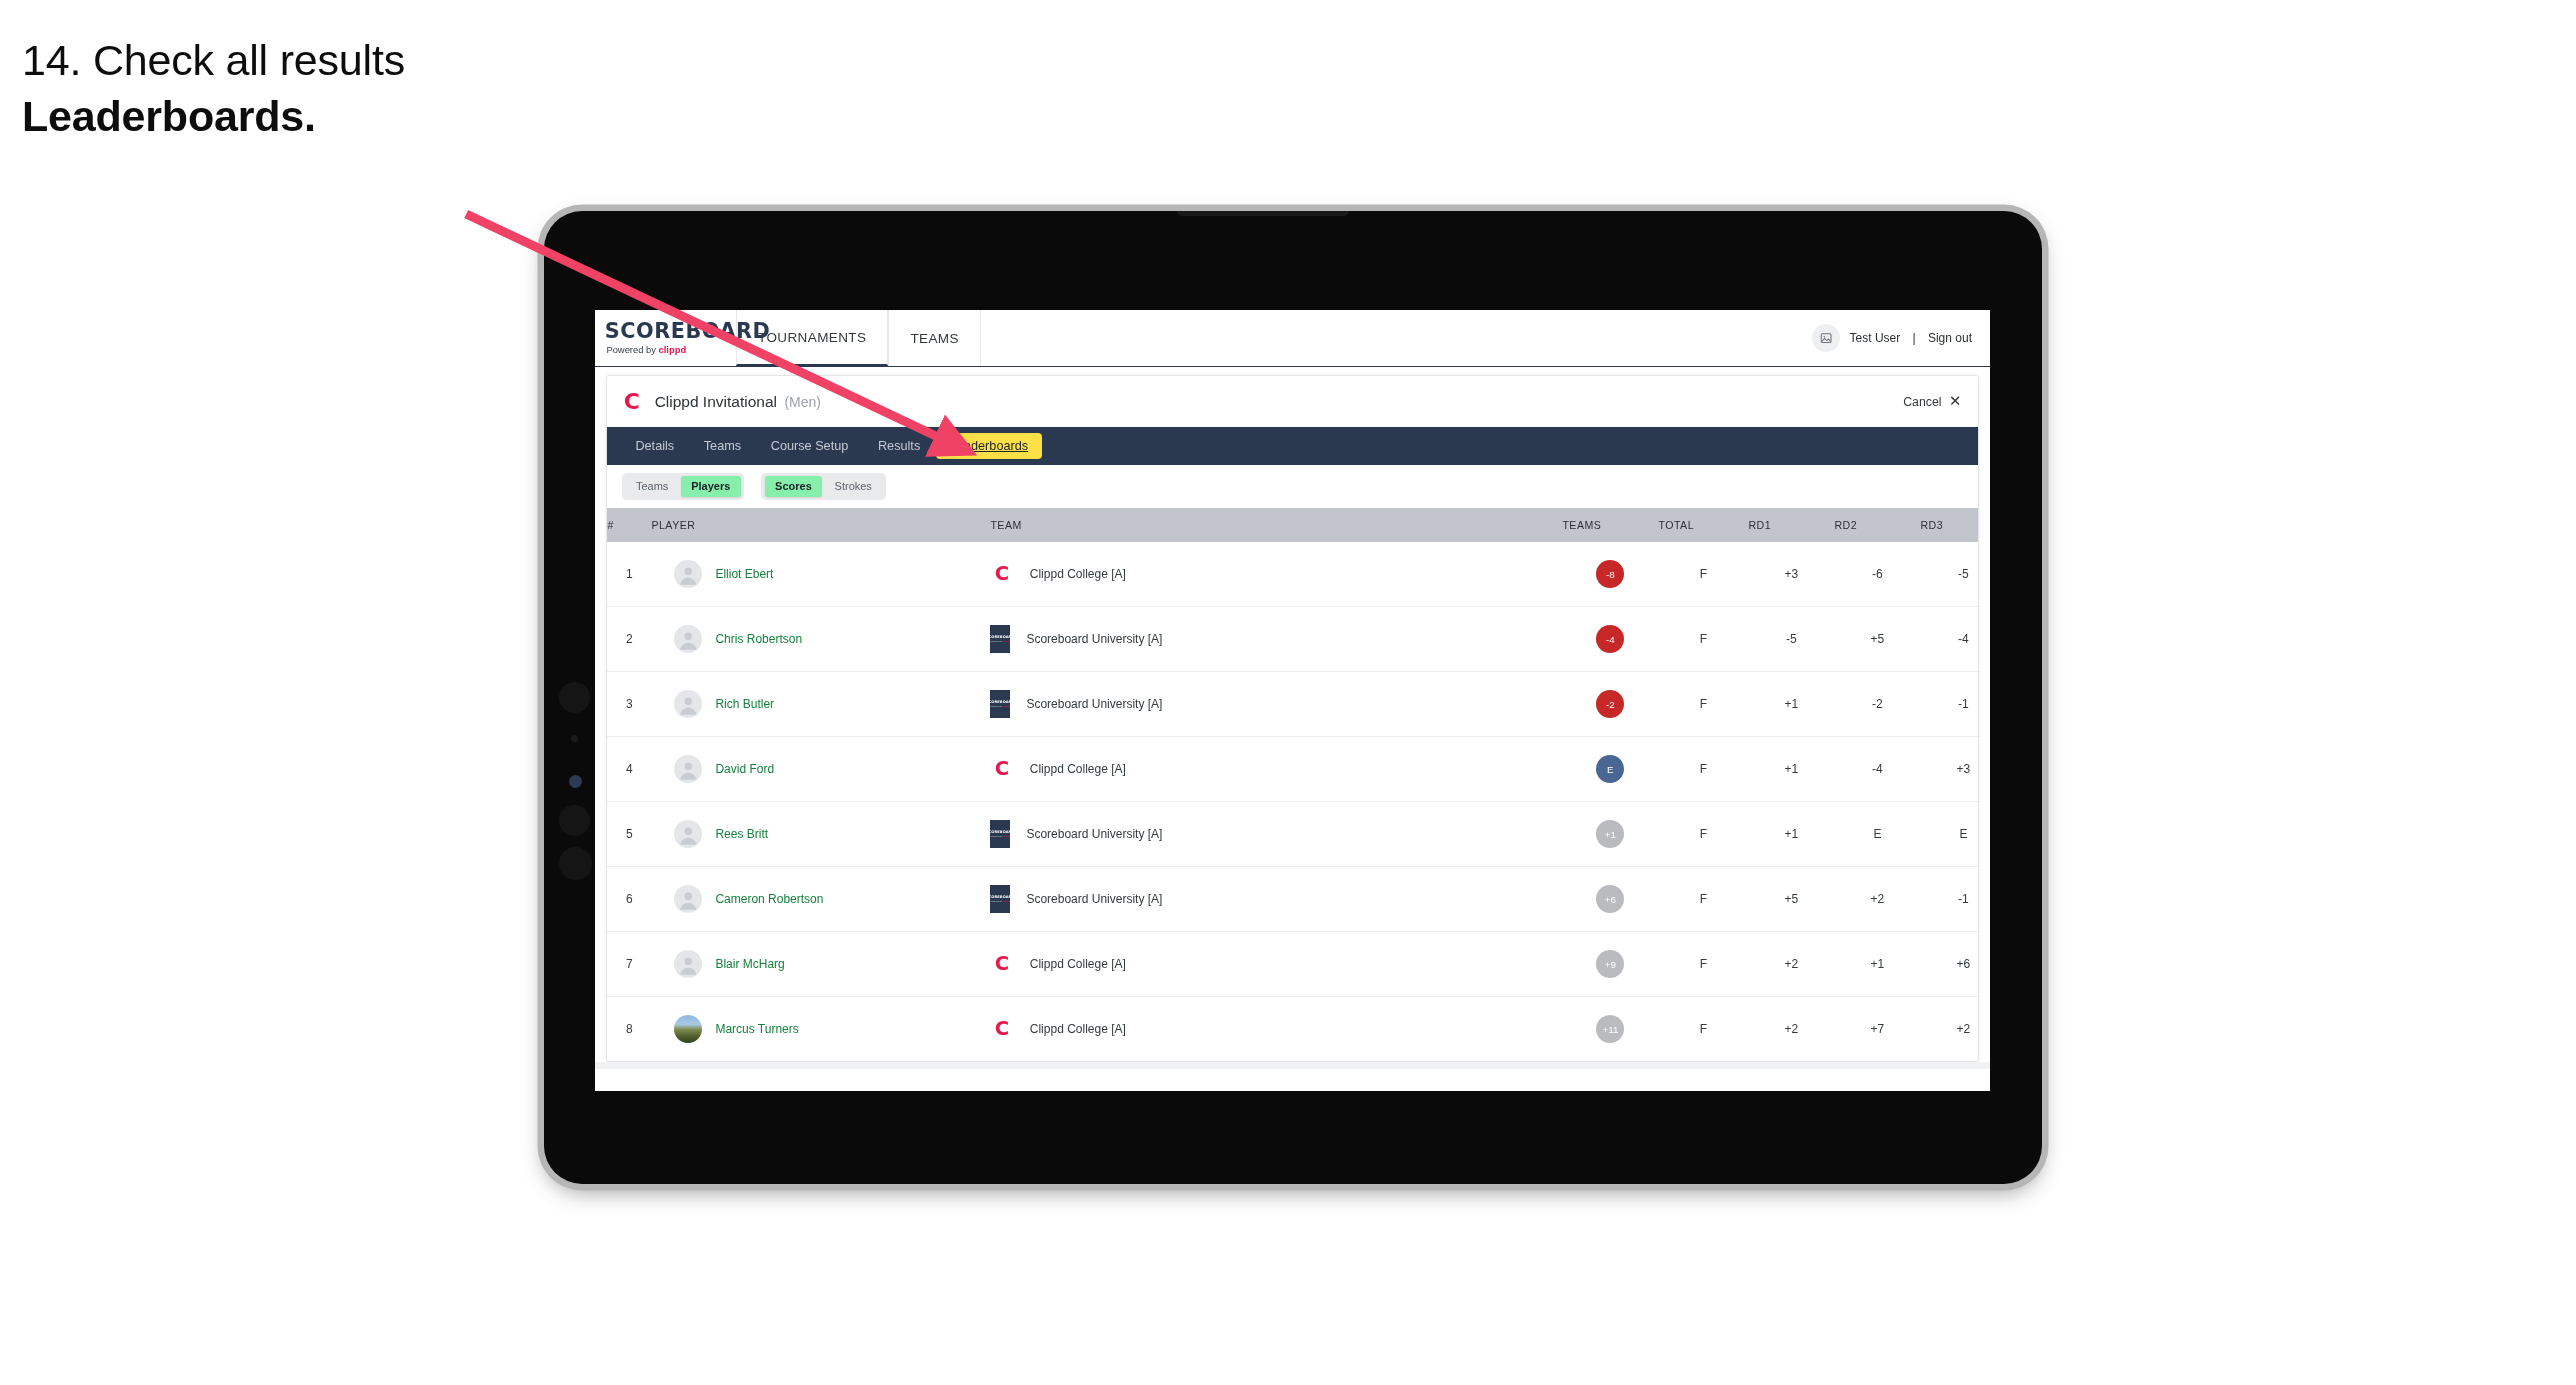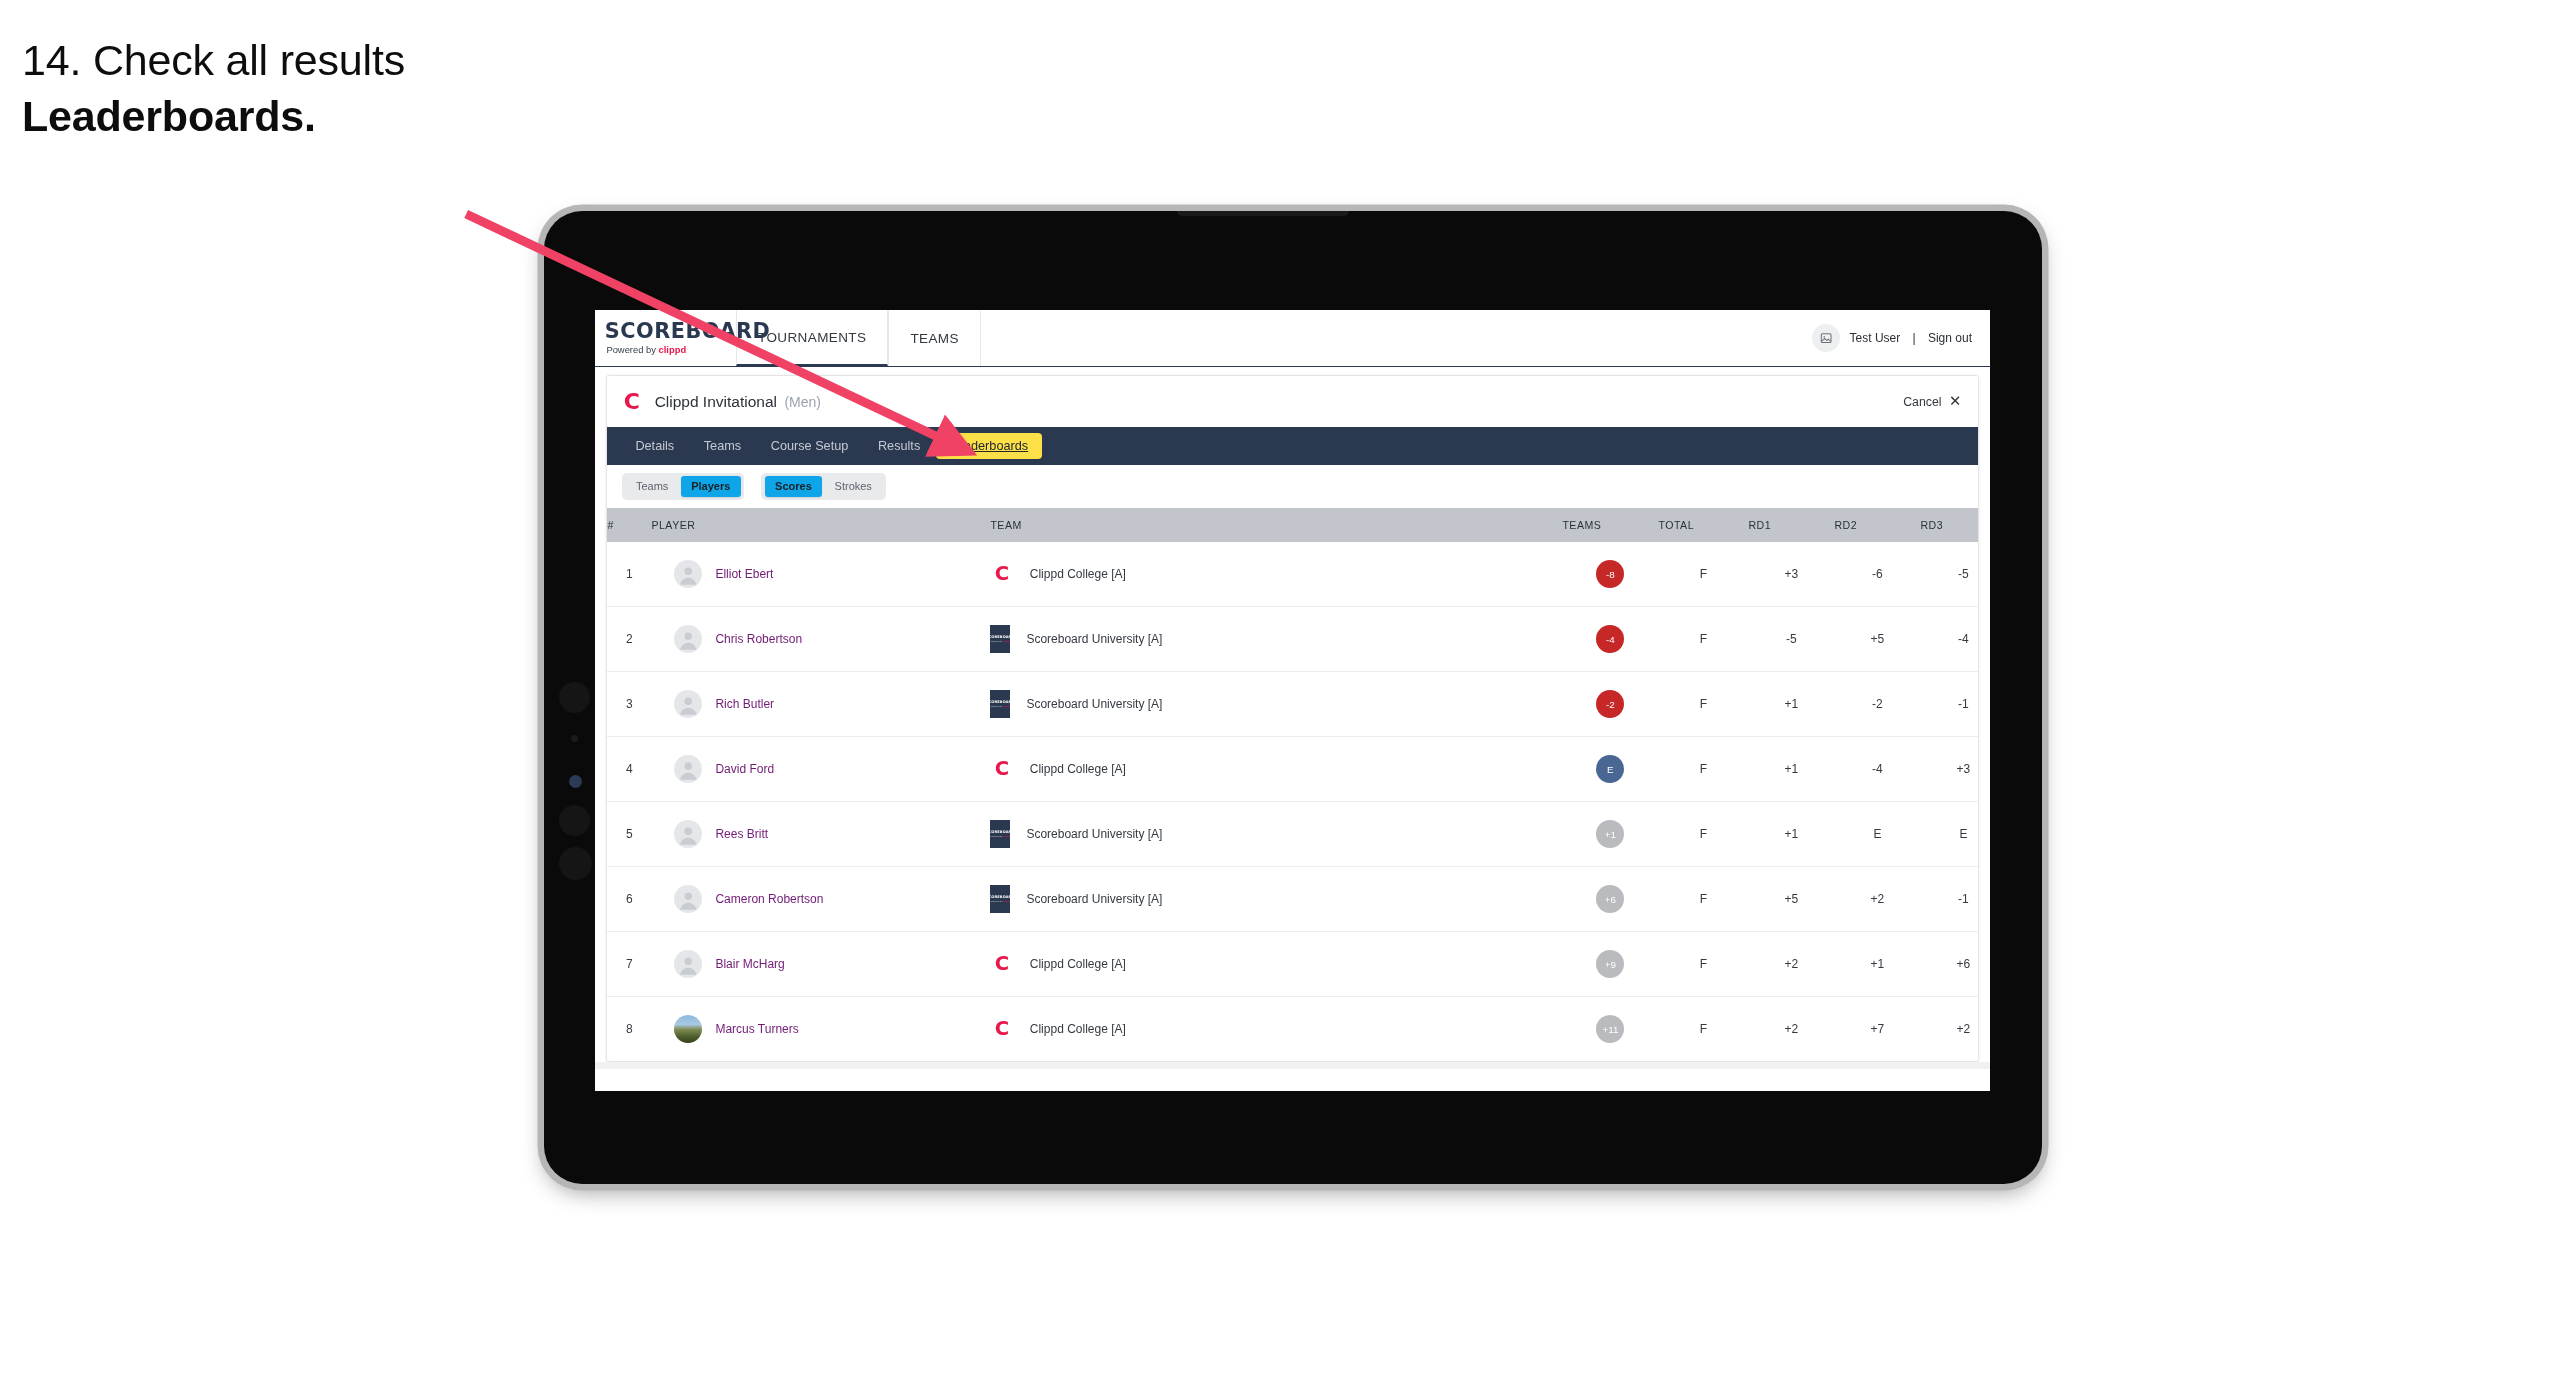--- a/index.html
+++ b/index.html
@@ -200,21 +200,21 @@
   }
   .seg-btn{
     font-size:11px;
     color:#5c636d;
     padding:4.9px 10.6px;
     border-radius:3.3px;
     cursor:pointer;
     line-height:1;
   }
   .seg-btn.active{
-    background:#0ea5e9;
+    background:#86efac;
     color:#1b2027;
     font-weight:bold;
     box-shadow:0 0.8px 1.6px rgba(0,0,0,0.10);
   }
 
   
   #lb-table{width:100%;border-collapse:collapse;table-layout:fixed;}
   #lb-table thead th{
     background:#c2c6cc;
     height:34px;
@@ -251,21 +251,21 @@
   .pl-avatar{
     width:28px;height:28px;border-radius:50%;
     background:#e4e6e9;flex:none;
     display:flex;align-items:center;justify-content:center;
     overflow:hidden;
   }
   .pl-avatar svg{width:24.5px;height:24.5px;display:block;}
   .pl-avatar.photo{
     background:linear-gradient(180deg,#8fb9e0 0%,#a9c8e3 34%,#7e8a4e 52%,#4d5c2c 78%,#33421f 100%);
   }
-  .pl-name{font-size:12px;color:#701a75;white-space:nowrap;}
+  .pl-name{font-size:12px;color:#15803d;white-space:nowrap;}
 
   .team-cell{display:flex;align-items:center;gap:16.4px;}
   .team-logo-c{
     font-family:"DejaVu Sans", sans-serif;
     font-weight:bold;font-size:19.6px;color:#e8174c;line-height:1;
     width:23px;text-align:center;flex:none;
   }
   .team-logo-sb{
     width:19.6px;height:28px;background:#2b3950;flex:none;
     display:flex;flex-direction:column;align-items:center;justify-content:center;

